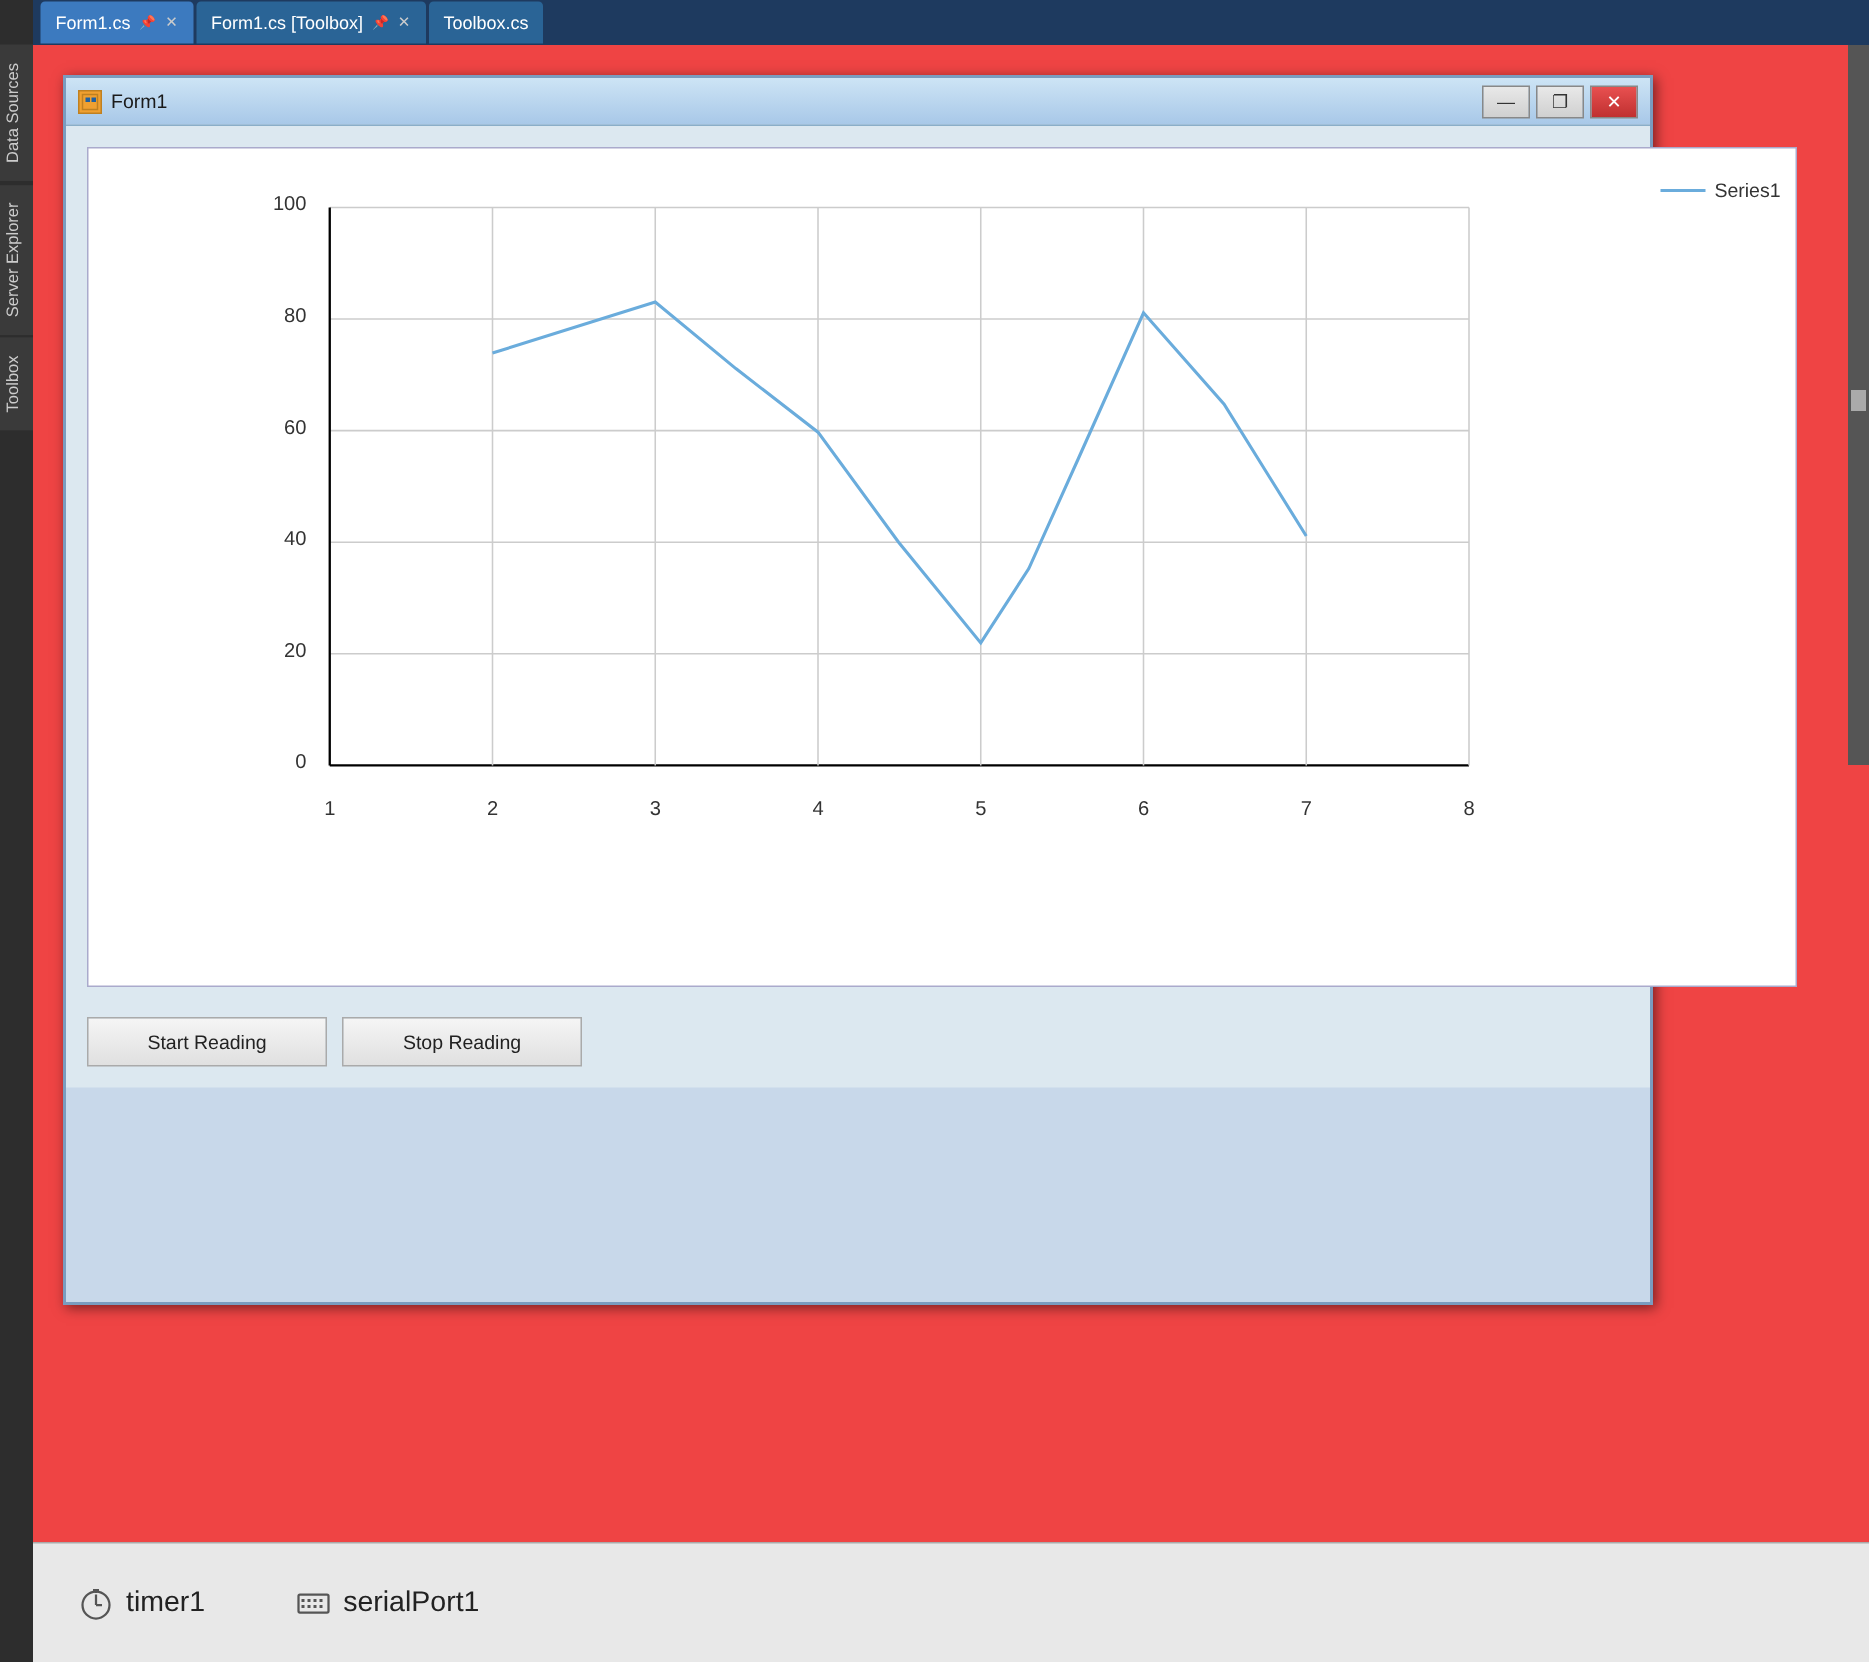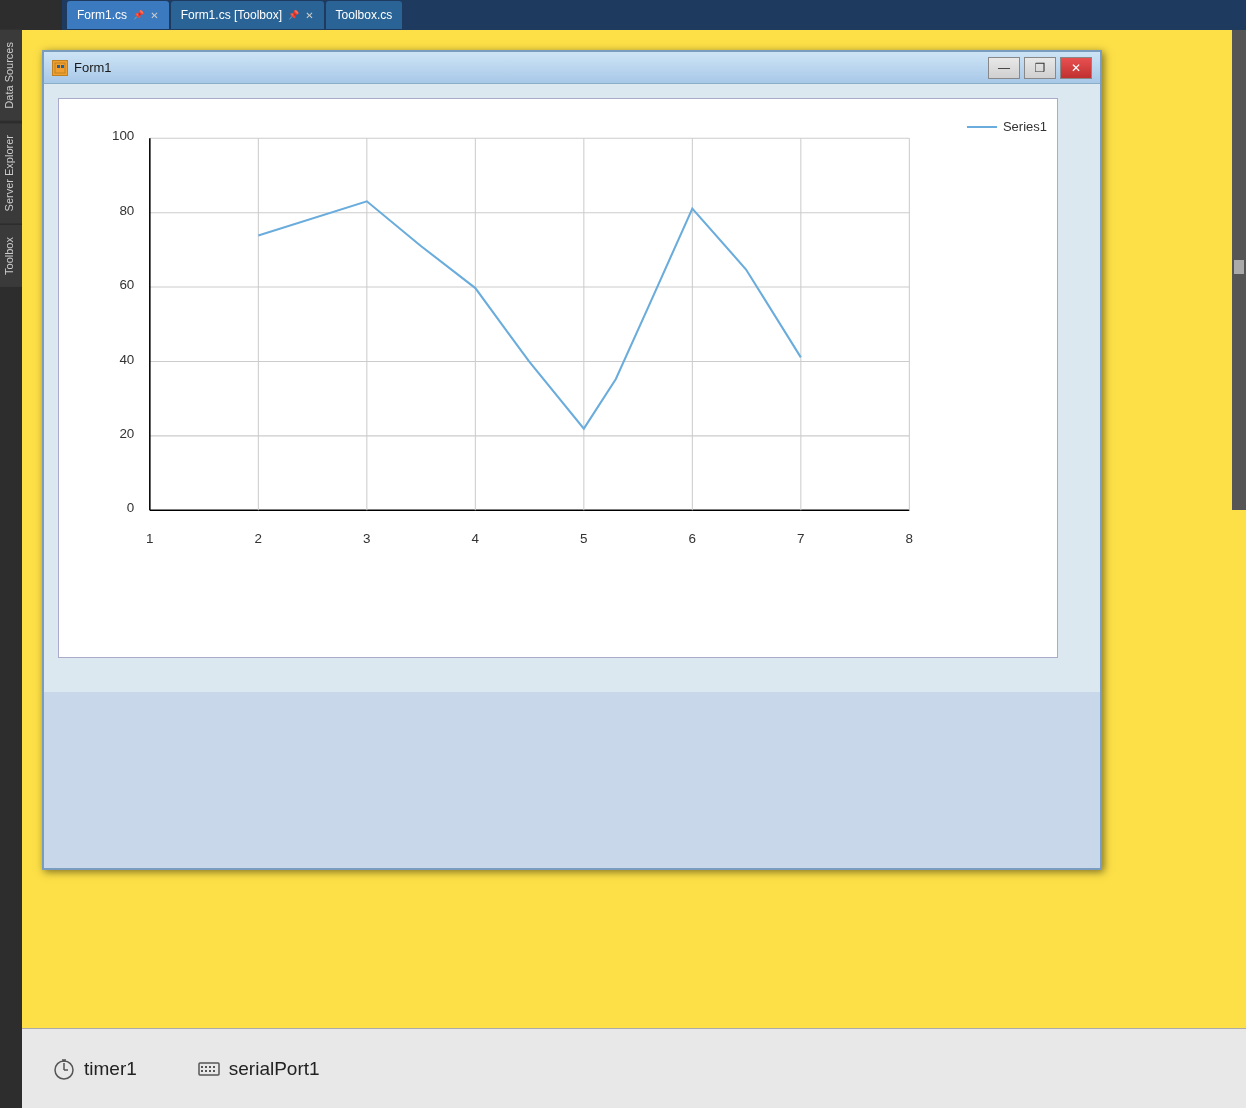--- a/index.html
+++ b/index.html
@@ -17,21 +17,20 @@
       background: #1e3a5f;
       height: 30px;
       display: flex;
       align-items: center;
       padding-left: 5px;
       gap: 2px;
       position: absolute;
       top: 0;
       left: 22px;
       right: 0;
-      margin-left: 40px;
     }
     .tab {
       background: #2a6496;
       color: #fff;
       font-size: 12px;
       padding: 4px 10px;
       display: flex;
       align-items: center;
       gap: 6px;
       border-radius: 3px 3px 0 0;
@@ -84,21 +83,21 @@
       right: 0;
       bottom: 0;
       background: #2d2d2d;
       display: flex;
       flex-direction: column;
     }
 
     
     .designer-area {
       flex: 1;
-      background: #fde047;
+      background: #ef4444;
       display: flex;
       align-items: flex-start;
       justify-content: flex-start;
       padding: 20px;
       position: relative;
     }
 
     
     .form-window {
       background: #c8d8ea;
@@ -177,21 +176,21 @@
       font-size: 13px;
       cursor: pointer;
       color: #222;
       min-width: 160px;
     }
 
     
     .chart-container {
       background: white;
       border: 1px solid #aac;
-      width: 1000px;
+      width: 1140px;
       height: 560px;
       position: relative;
       margin-bottom: 20px;
     }
     .chart-legend {
       position: absolute;
       top: 20px;
       right: 10px;
       display: flex;
       align-items: center;
@@ -347,20 +346,24 @@
             <line x1="360" y1="38" x2="360" y2="398" stroke="#ccc" stroke-width="1"></line>
             <line x1="465" y1="38" x2="465" y2="398" stroke="#ccc" stroke-width="1"></line>
             <line x1="570" y1="38" x2="570" y2="398" stroke="#ccc" stroke-width="1"></line>
             <line x1="675" y1="38" x2="675" y2="398" stroke="#ccc" stroke-width="1"></line>
             <line x1="780" y1="38" x2="780" y2="398" stroke="#ccc" stroke-width="1"></line>
 
             <polyline points="150,132 255,99 307,142 360,183 412,254 465,319 496,271 528,200 570,106 622,165 675,250" fill="none" stroke="#6aacdc" stroke-width="2"></polyline>
           </svg>
         </div>
 
+        <div class="bottom-buttons">
+          <button class="form-btn">Start Reading</button>
+          <button class="form-btn">Stop Reading</button>
+        </div>
       </div>
     </div>
   </div>
 </div>
 
 <div class="component-tray">
   <div class="tray-component">
     <svg class="tray-icon" width="24" height="24" viewBox="0 0 24 24">
       <circle cx="12" cy="13" r="9" fill="none" stroke="#555" stroke-width="1.5"></circle>
       <line x1="12" y1="13" x2="12" y2="6" stroke="#555" stroke-width="1.5"></line>

